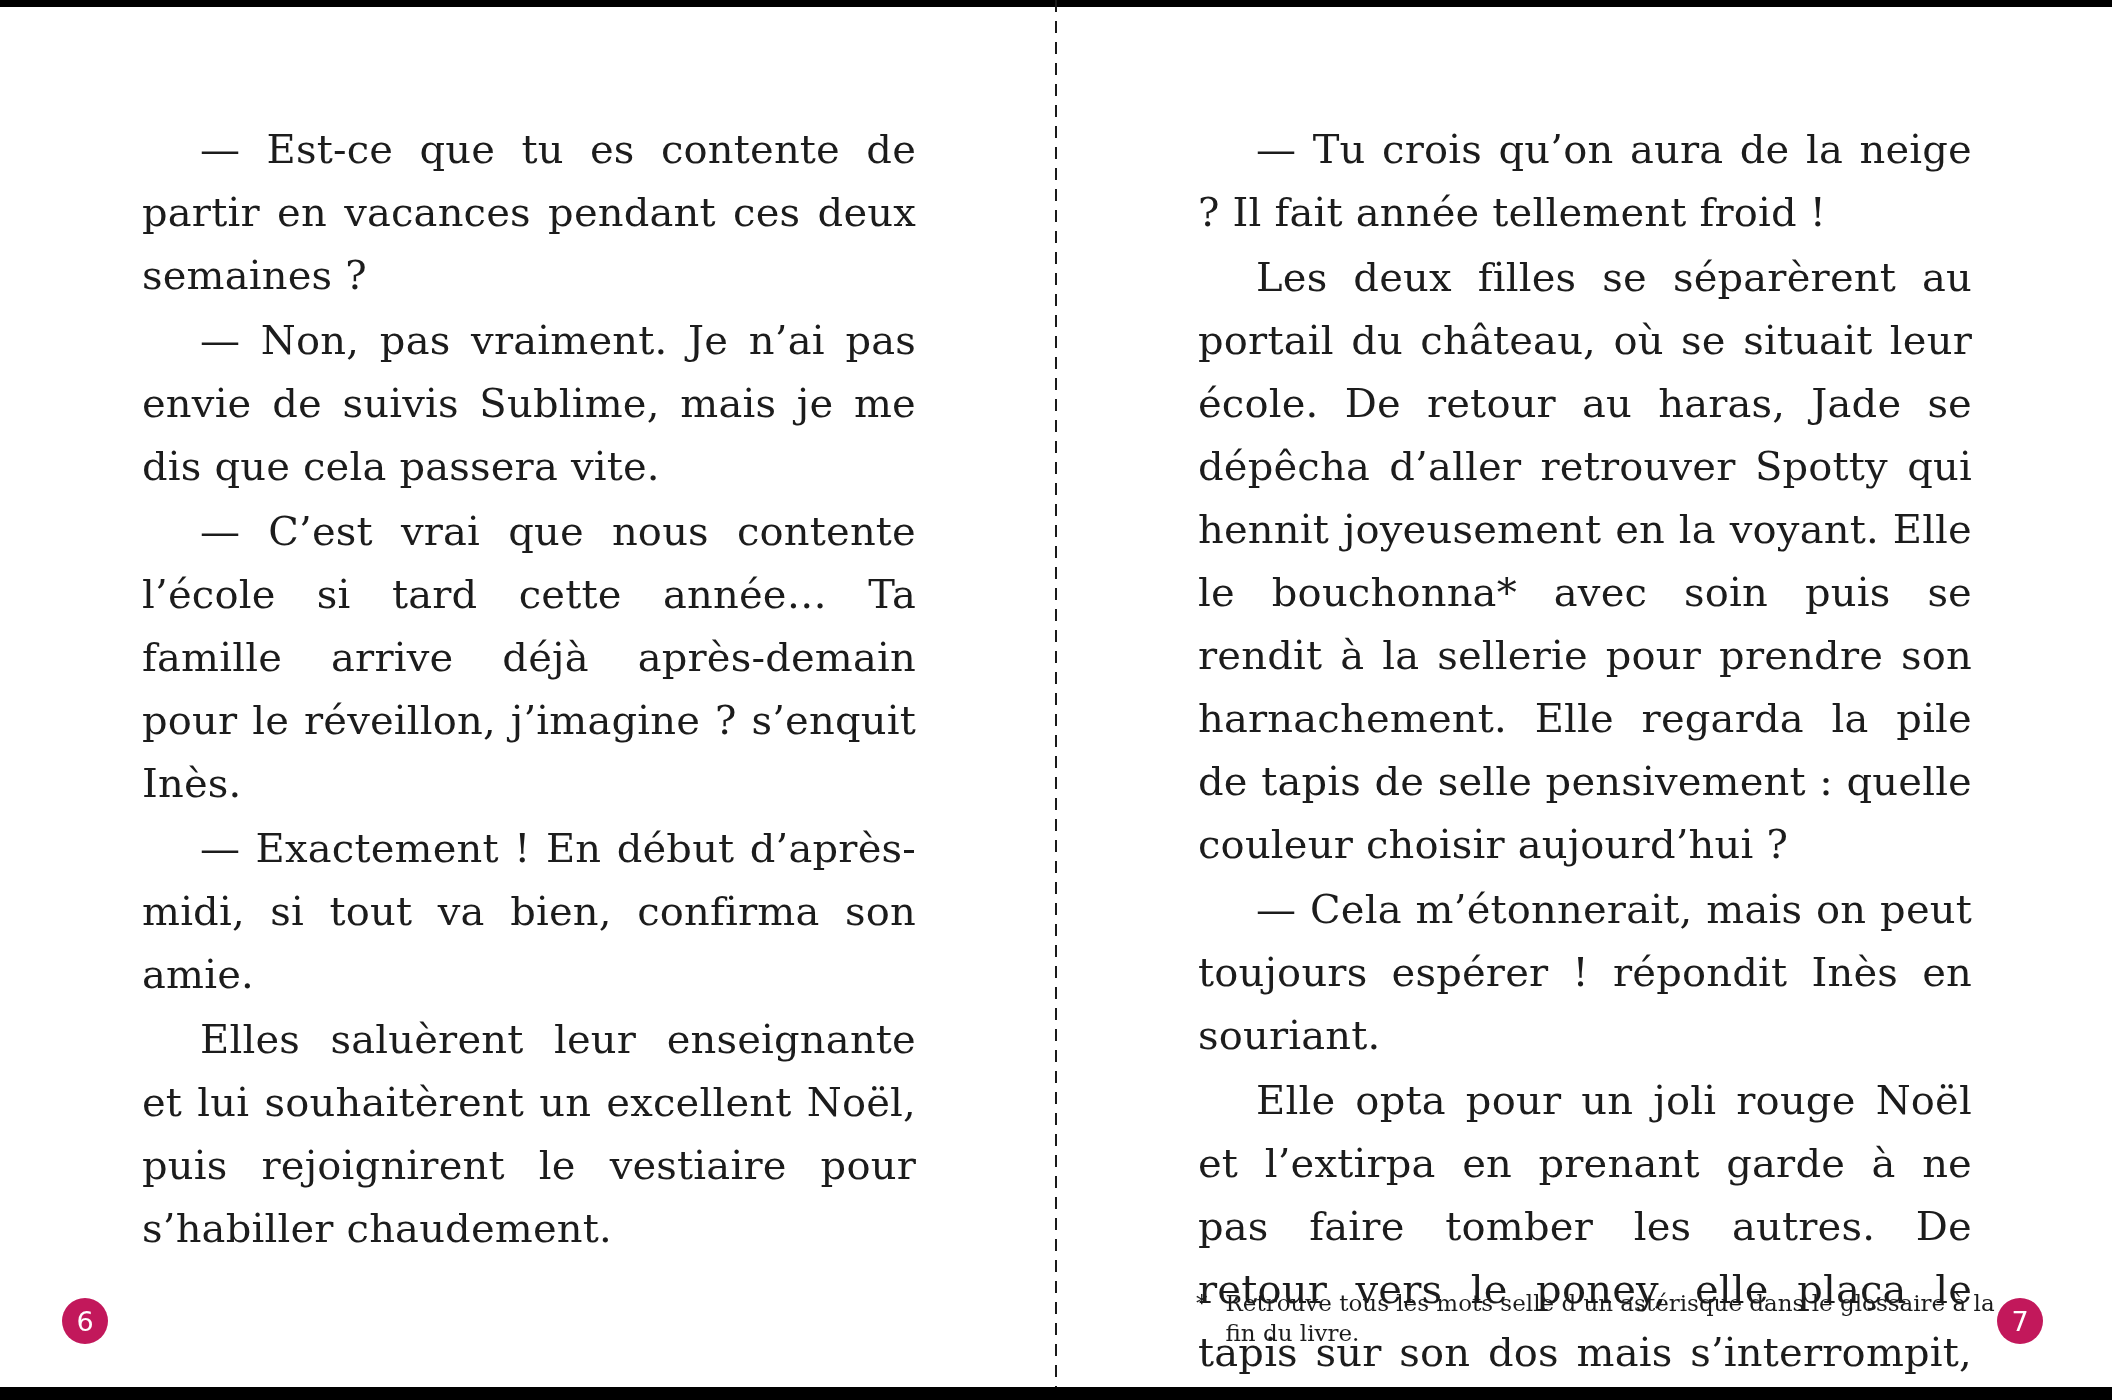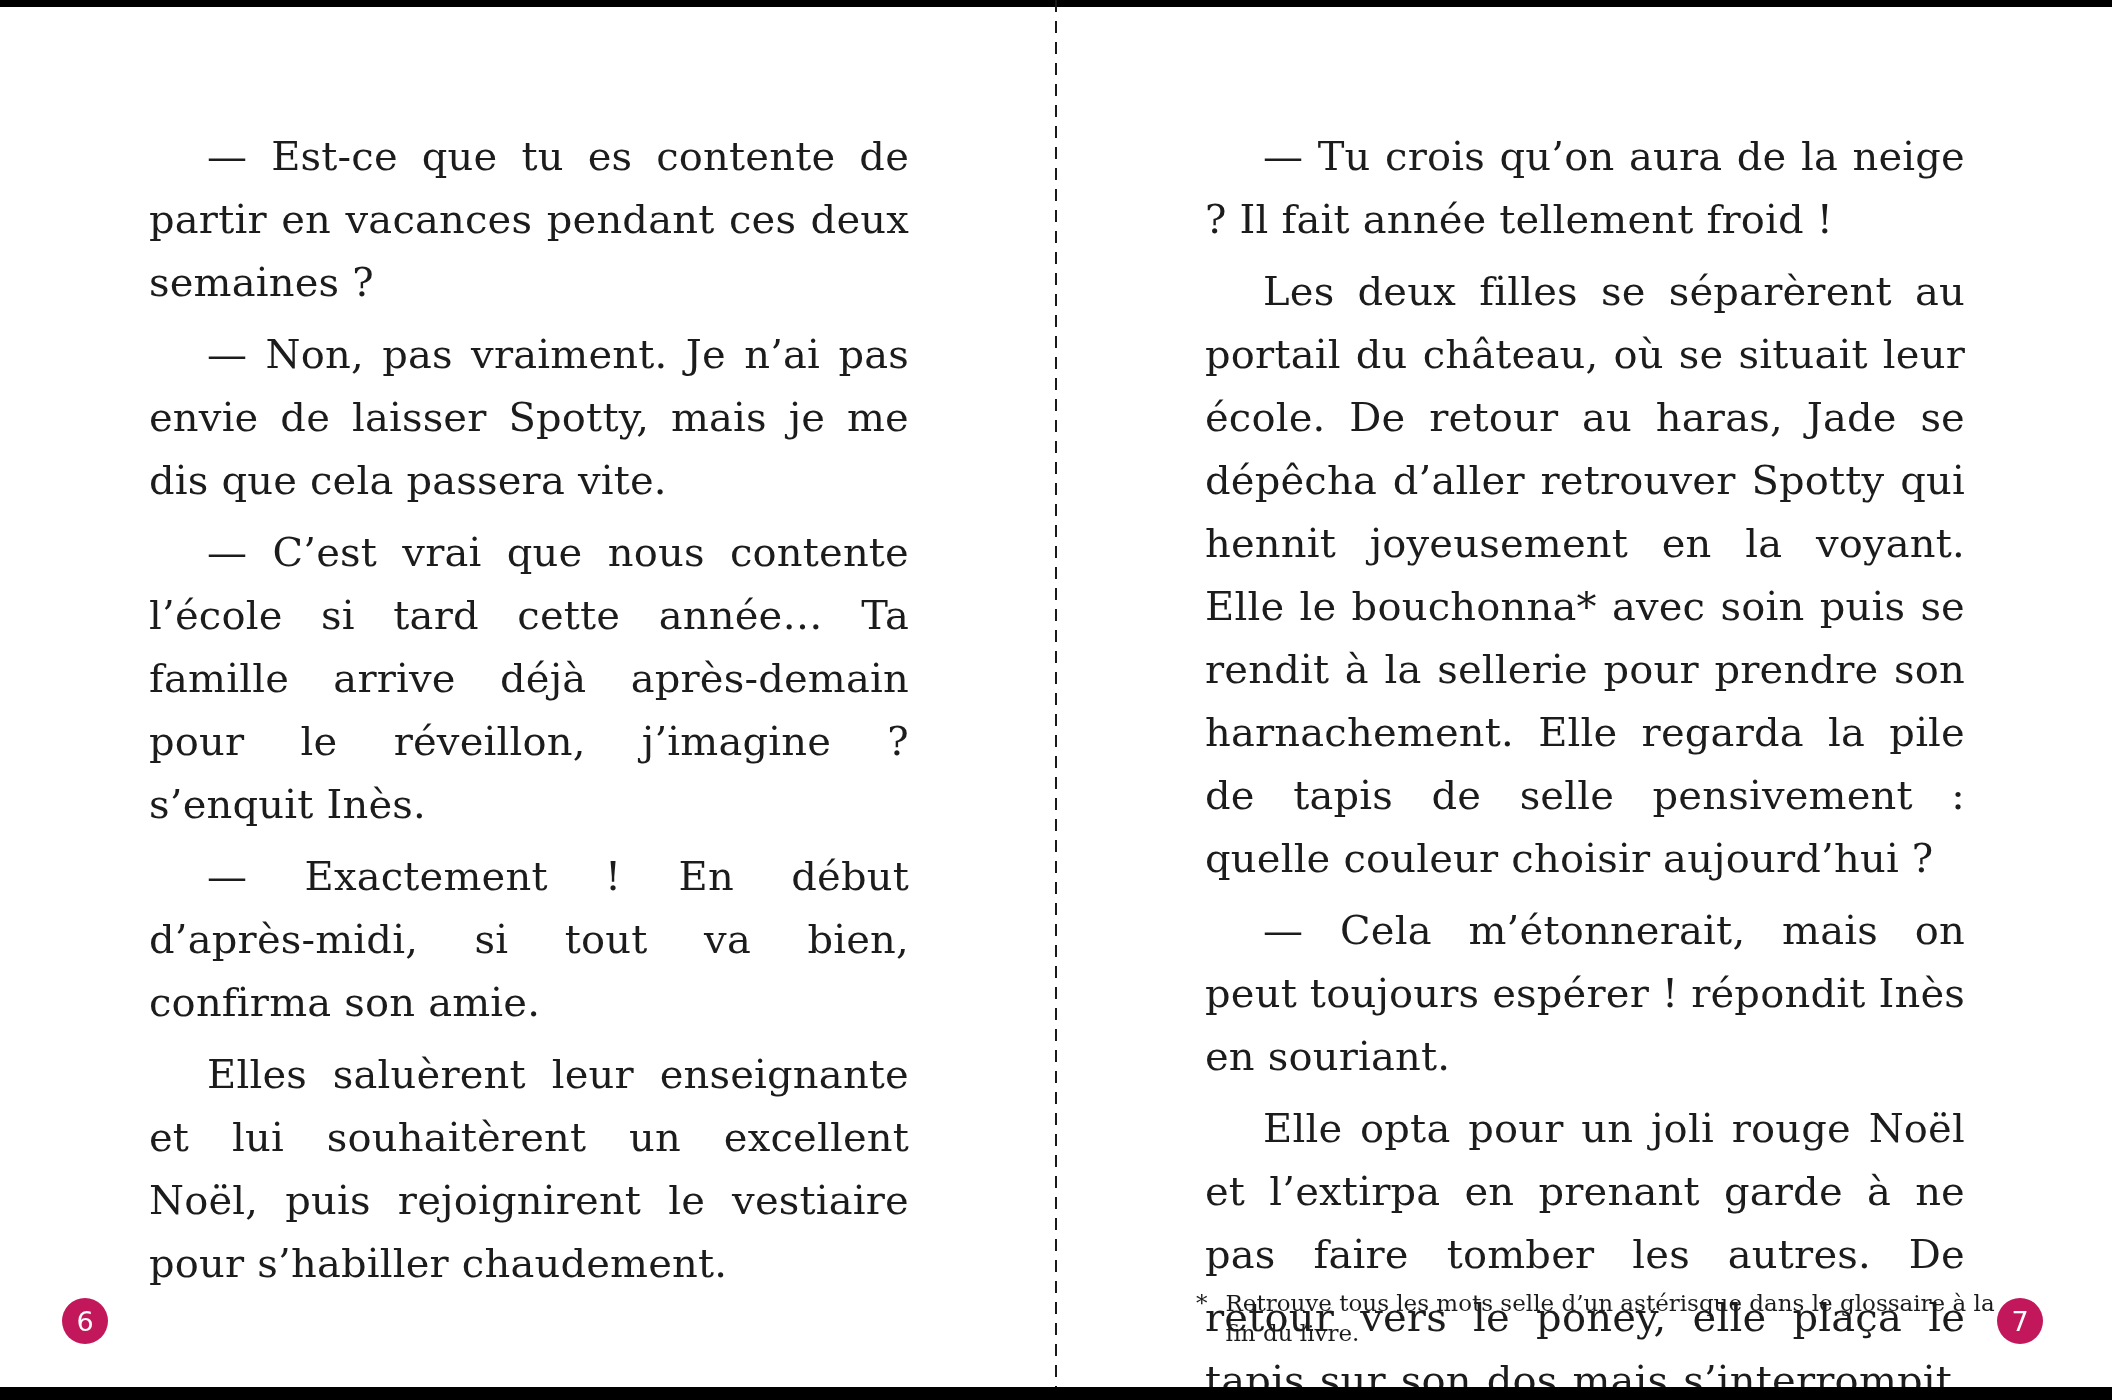--- a/index.html
+++ b/index.html
@@ -31,21 +31,21 @@
     top: 116px;
     width: 778px;
     font-size: 40px;
     line-height: 63px;
     text-align: justify;
     letter-spacing: 0.2px;
   }
   .text-block.left  { left: 140px; }
   .text-block.right { left: 1196px; }
 
-  .text-block p { margin: 9px; text-indent: 58px; }
+  .text-block p { margin: 2px; text-indent: 58px; }
 
   .badge {
     position: absolute;
     width: 46px; height: 46px;
     border-radius: 50%;
     color: #ffffff;
     font-size: 27px;
     font-family: "DejaVu Sans", "Liberation Sans", sans-serif;
     display: flex; align-items: center; justify-content: center;
   }
@@ -68,21 +68,21 @@
 </head>
 <body>
 
 <div>
 
   <div class="edge top"></div>
 
   <div>
     <div class="text-block left">
       <p>— Est-ce que tu es contente de partir en vacances pendant ces deux semaines ?</p>
-      <p>— Non, pas vraiment. Je n’ai pas envie de laisser Spotty, mais je me dis que cela passera vite.</p>
+      <p>— Non, pas vraiment. Je n’ai pas envie de suivis Sublime, mais je me dis que cela passera vite.</p>
       <p>— C’est vrai que nous contente l’école si tard cette année… Ta famille arrive déjà après-demain pour le réveillon, j’imagine ? s’enquit Inès.</p>
       <p>— Exactement ! En début d’après-midi, si tout va bien, confirma son amie.</p>
       <p>Elles saluèrent leur enseignante et lui souhaitèrent un excellent Noël, puis rejoignirent le vestiaire pour s’habiller chaudement.</p>
     </div>
     <div class="badge left" style="background: rgb(194, 24, 91);">6</div>
   </div>
 
   <div class="divider"></div>
 
   <div>

